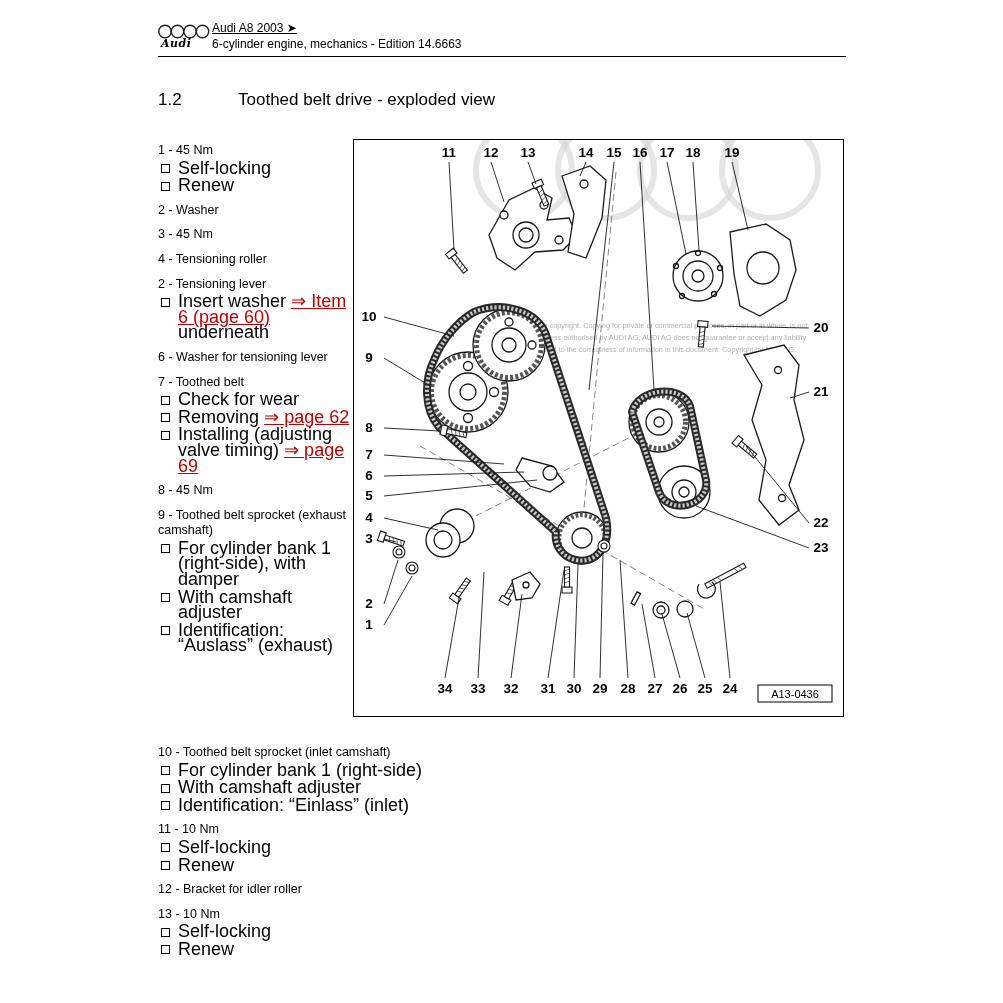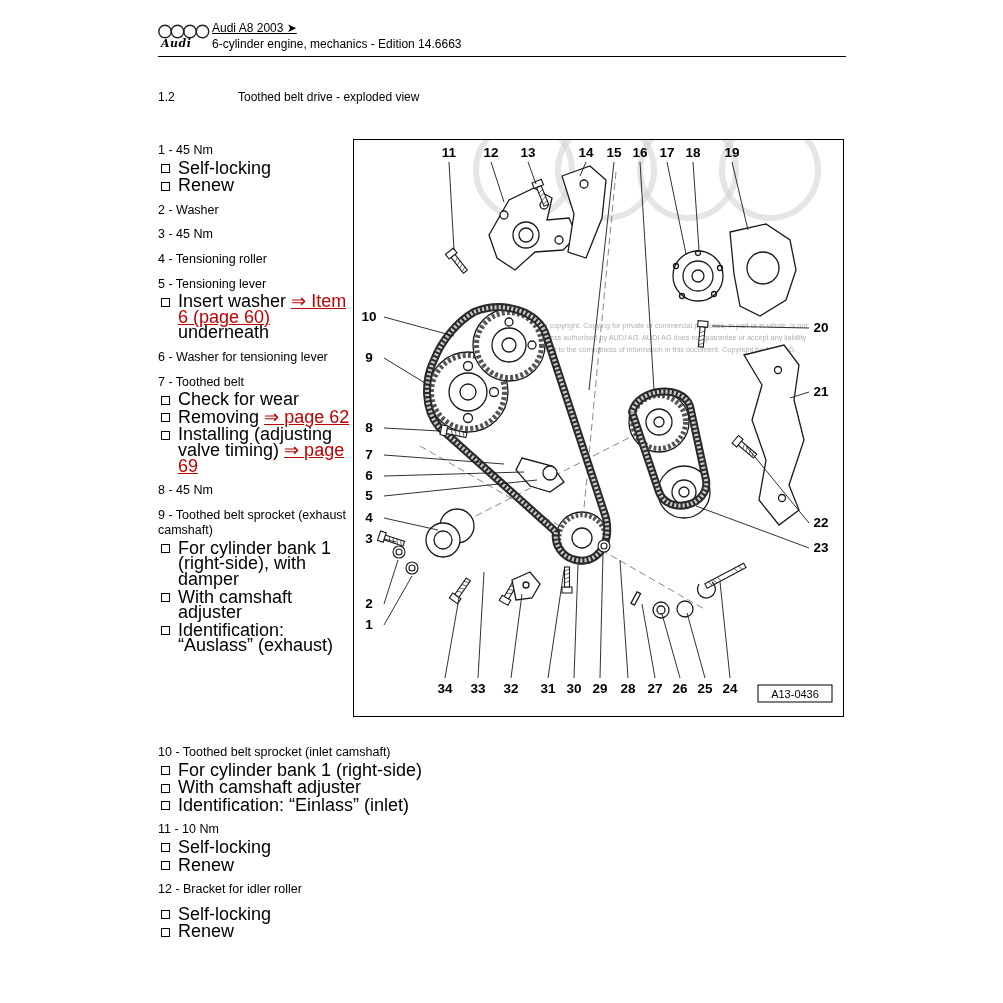--- a/index.html
+++ b/index.html
@@ -8,21 +8,21 @@
 
   
   .header{position:absolute;left:158px;top:21px;width:688px;height:35px;border-bottom:1.2px solid #000;}
   .logo{position:absolute;left:0;top:3px;}
   .logo-word{position:absolute;left:3px;top:16px;font-family:"DejaVu Serif",serif;
              font-style:italic;font-weight:bold;font-size:11px;letter-spacing:.5px;}
   .h-line1{position:absolute;left:54px;top:0;font-size:12px;text-decoration:underline;}
   .h-line2{position:absolute;left:54px;top:16px;font-size:12px;}
 
   
-  .section-title{position:absolute;left:158px;top:90px;font-size:12px;}
+  .section-title{position:absolute;left:158px;top:90px;font-size:17px;}
   .section-number{display:inline-block;width:80px;}
 
   
   .content{position:absolute;left:158px;top:139px;width:430px;}
   .parts-narrow{width:197px;min-height:598px;}
   .parts-wide{width:425px;margin-top:0;}
   .part{margin-top:9px;}
   .part:first-child{margin-top:4px;}
   .part-label{font-size:12.5px;line-height:15.6px;}
   .sub{display:flex;margin-top:2px;}
@@ -84,21 +84,21 @@
         <div class="part">
           <div class="part-label">2 - Washer</div>
         </div>
         <div class="part">
           <div class="part-label">3 - 45 Nm</div>
         </div>
         <div class="part">
           <div class="part-label">4 - Tensioning roller</div>
         </div>
         <div class="part">
-          <div class="part-label">5 - Tensioning lever</div>
+          <div class="part-label">2 - Tensioning lever</div>
           <div class="sub">
             <span class="checkbox"></span>
             <span class="sub-text">Insert washer <a class="ref-link">⇒ Item 6 (page 60)</a> underneath</span>
           </div>
         </div>
         <div class="part">
           <div class="part-label">6 - Washer for tensioning lever</div>
         </div>
         <div class="part">
           <div class="part-label">7 - Toothed belt</div>
@@ -158,20 +158,21 @@
           </div>
           <div class="sub">
             <span class="checkbox"></span>
             <span class="sub-text">Renew</span>
           </div>
         </div>
         <div class="part">
           <div class="part-label">12 - Bracket for idler roller</div>
         </div>
         <div class="part">
+          <div class="part-label">13 - 10 Nm</div>
           <div class="sub">
             <span class="checkbox"></span>
             <span class="sub-text">Self-locking</span>
           </div>
           <div class="sub">
             <span class="checkbox"></span>
             <span class="sub-text">Renew</span>
           </div>
         </div>
       </div>

